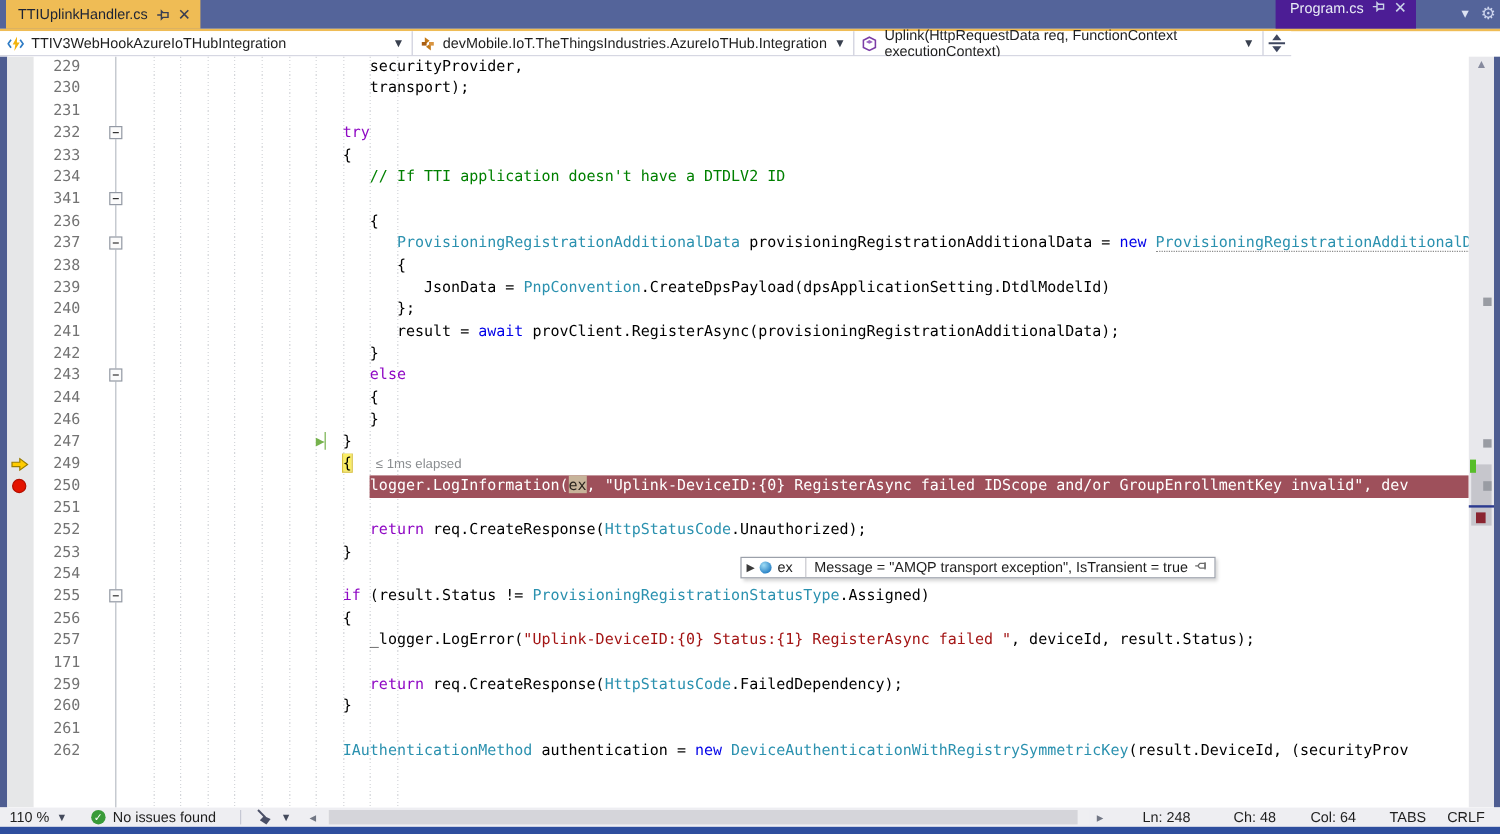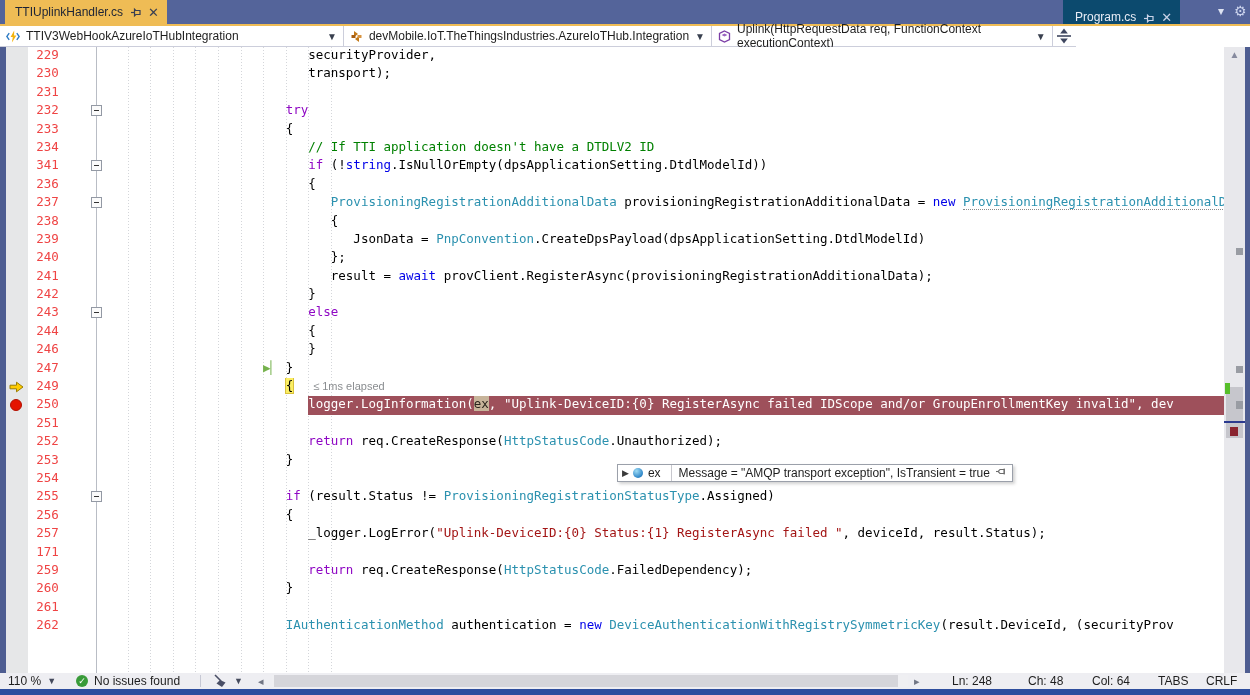--- a/index.html
+++ b/index.html
@@ -4,22 +4,22 @@
 <style>
   html,body{margin:0;padding:0;background:#9aa0ad;}
   .screen{position:relative;width:1250px;height:695px;background:#fff;overflow:hidden;
           font-family:"Liberation Sans",sans-serif;-webkit-font-smoothing:antialiased;}
   
   .tabwell{position:absolute;left:0;top:0;width:1250px;height:24px;background:#54649A;}
   .tab-active{position:absolute;left:5px;top:0;height:24px;background:#EFBC55;color:#1C2335;
               display:flex;align-items:center;padding:0 8px 0 10px;font-size:12px;gap:7px;}
   .tab-active .glyph{color:#3A3F52;font-size:13px;line-height:1;cursor:pointer;}
   .goldline{position:absolute;left:0;top:24px;width:1250px;height:2px;background:#EFBC55;}
-  .tab-right{position:absolute;left:1063px;top:0;height:24px;background:#0c4a6e;color:#E8ECF6;
-             display:flex;align-items:flex-end;padding:0 8px 0 12px;font-size:12px;gap:7px;}
+  .tab-right{position:absolute;left:1063px;top:0;height:24px;background:#4c1d95;color:#E8ECF6;
+             display:flex;align-items:flex-start;padding:0 8px 0 12px;font-size:12px;gap:7px;}
   .tab-right .glyph{color:#C9D2E8;font-size:13px;line-height:1;cursor:pointer;}
   .well-chevron{position:absolute;left:1218px;top:4px;color:#DDE3F2;font-size:12px;cursor:pointer;}
   .well-gear{position:absolute;left:1234px;top:3px;color:#CDD5EE;font-size:14px;cursor:pointer;}
   
   .navbar{position:absolute;left:0;top:26px;width:1076px;height:20px;background:#FFFFFF;
           border-bottom:1px solid #CCCEDB;display:flex;}
   .navdrop{position:relative;height:20px;display:flex;align-items:center;gap:6px;
            border-right:1px solid #CCCEDB;font-size:12px;color:#1E1E1E;padding:0 6px;box-sizing:border-box;cursor:pointer;}
   .navdrop .caret{margin-left:auto;color:#39404F;font-size:10px;}
   .nav-split{width:28px;display:flex;align-items:center;justify-content:center;height:20px;cursor:pointer;}
@@ -27,22 +27,22 @@
   .editor{position:absolute;left:0;top:47px;width:1250px;height:626px;background:#fff;overflow:hidden;}
   .edge-l{position:absolute;left:0;top:0;width:6px;height:626px;background:#4E5D91;}
   .edge-r{position:absolute;left:1245px;top:0;width:5px;height:626px;background:#4E5D91;}
   .strip-margin{position:absolute;left:6px;top:0;width:22px;height:626px;background:#E6E7E8;}
   .rows{position:absolute;left:6px;top:0;width:1218px;height:626px;overflow:hidden;}
   .foldline{position:absolute;left:90px;top:0;width:1px;height:626px;background:#B9BDC5;z-index:1;}
   .guide{position:absolute;top:0;width:1px;height:626px;z-index:1;
          background:repeating-linear-gradient(to bottom,#D4D6DA 0 1px,transparent 1px 3px);}
   .row{position:relative;display:flex;height:18.4px;line-height:18.4px;z-index:2;}
   .cm{width:22px;position:relative;flex:none;}
-  .cn{width:48px;flex:none;text-align:center;padding-right:9px;box-sizing:border-box;
-      color:#ef4444;font:12.5px "DejaVu Sans Mono",monospace;}
+  .cn{width:48px;flex:none;text-align:right;padding-right:9px;box-sizing:border-box;
+      color:#737373;font:12.5px "DejaVu Sans Mono",monospace;}
   .cs{width:12px;flex:none;}
   .cf{width:17px;flex:none;position:relative;}
   .cc{flex:1;display:flex;white-space:pre;font:12.5px "DejaVu Sans Mono",monospace;color:#000;overflow:hidden;}
   .ind{white-space:pre;flex:none;}
   .txt{white-space:pre;flex:1;}
   .seg.p{color:#000000}.seg.k{color:#0000E8}.seg.c{color:#8F08C4}.seg.t{color:#2B91AF}
   .seg.s{color:#A31515}.seg.m{color:#008000}.seg.run{color:#76B24D}
   .seg.tu{color:#2B91AF;border-bottom:1px dotted #8A8A8A;}
   .seg.box{background:#D8DBC8;outline:1px solid #A7AB90;}
   .seg.cur{background:#FBEE64;outline:1px solid #D9C13B;}
@@ -223,21 +223,21 @@
           <div class="cf"></div>
           <div class="cc"><span class="ind">                           </span><span class="txt"><span class="seg m">// If TTI application doesn't have a DTDLV2 ID</span></span></div>
         </div>
         <div class="row">
           <div class="cm"></div>
           <div class="cn">341</div>
           <div class="cs"></div>
           <div class="cf">
             <span class="foldbox"></span>
           </div>
-          <div class="cc"><span class="ind">                           </span><span class="txt"><span class="seg c">if</span><span class="seg p"> (!</span><span class="seg k">string</span><span class="seg p">.IsNullOrEmpty(dpsApplicationSetting.DtdlModelId))</span></span></div>
+          <div class="cc"><span class="ind">                           </span></div>
         </div>
         <div class="row">
           <div class="cm"></div>
           <div class="cn">236</div>
           <div class="cs"></div>
           <div class="cf"></div>
           <div class="cc"><span class="ind">                           </span><span class="txt"><span class="seg p">{</span></span></div>
         </div>
         <div class="row">
           <div class="cm"></div>

